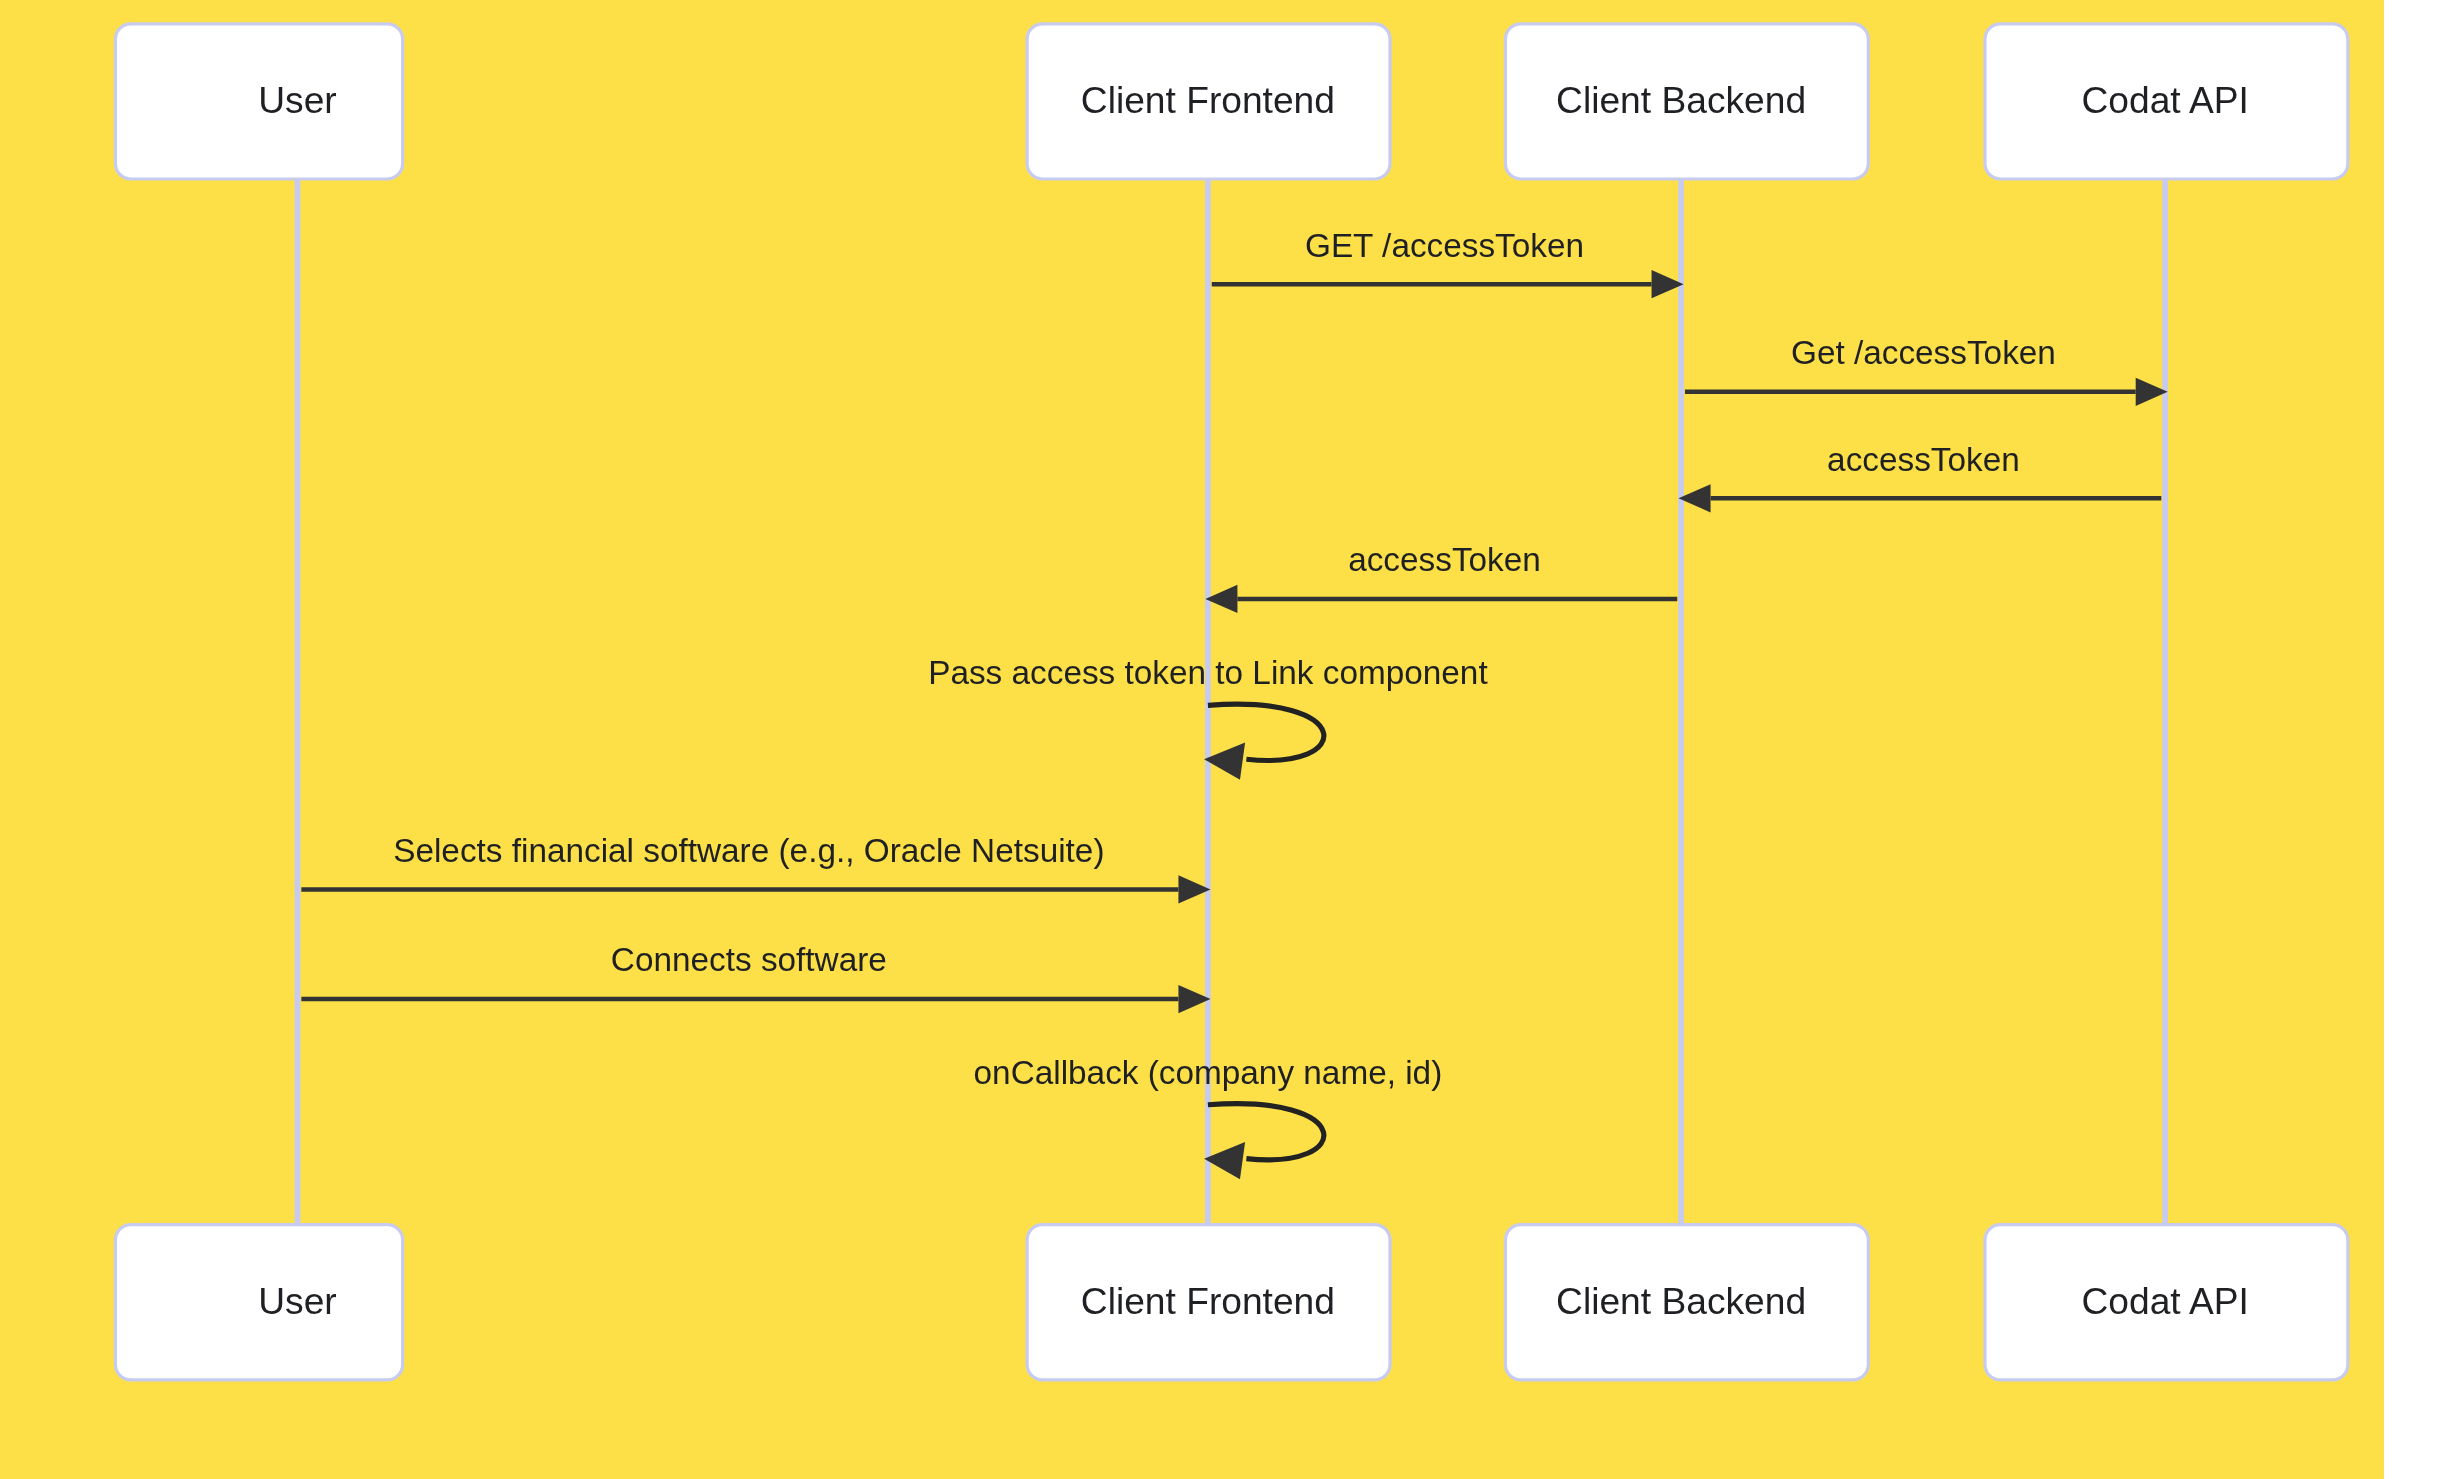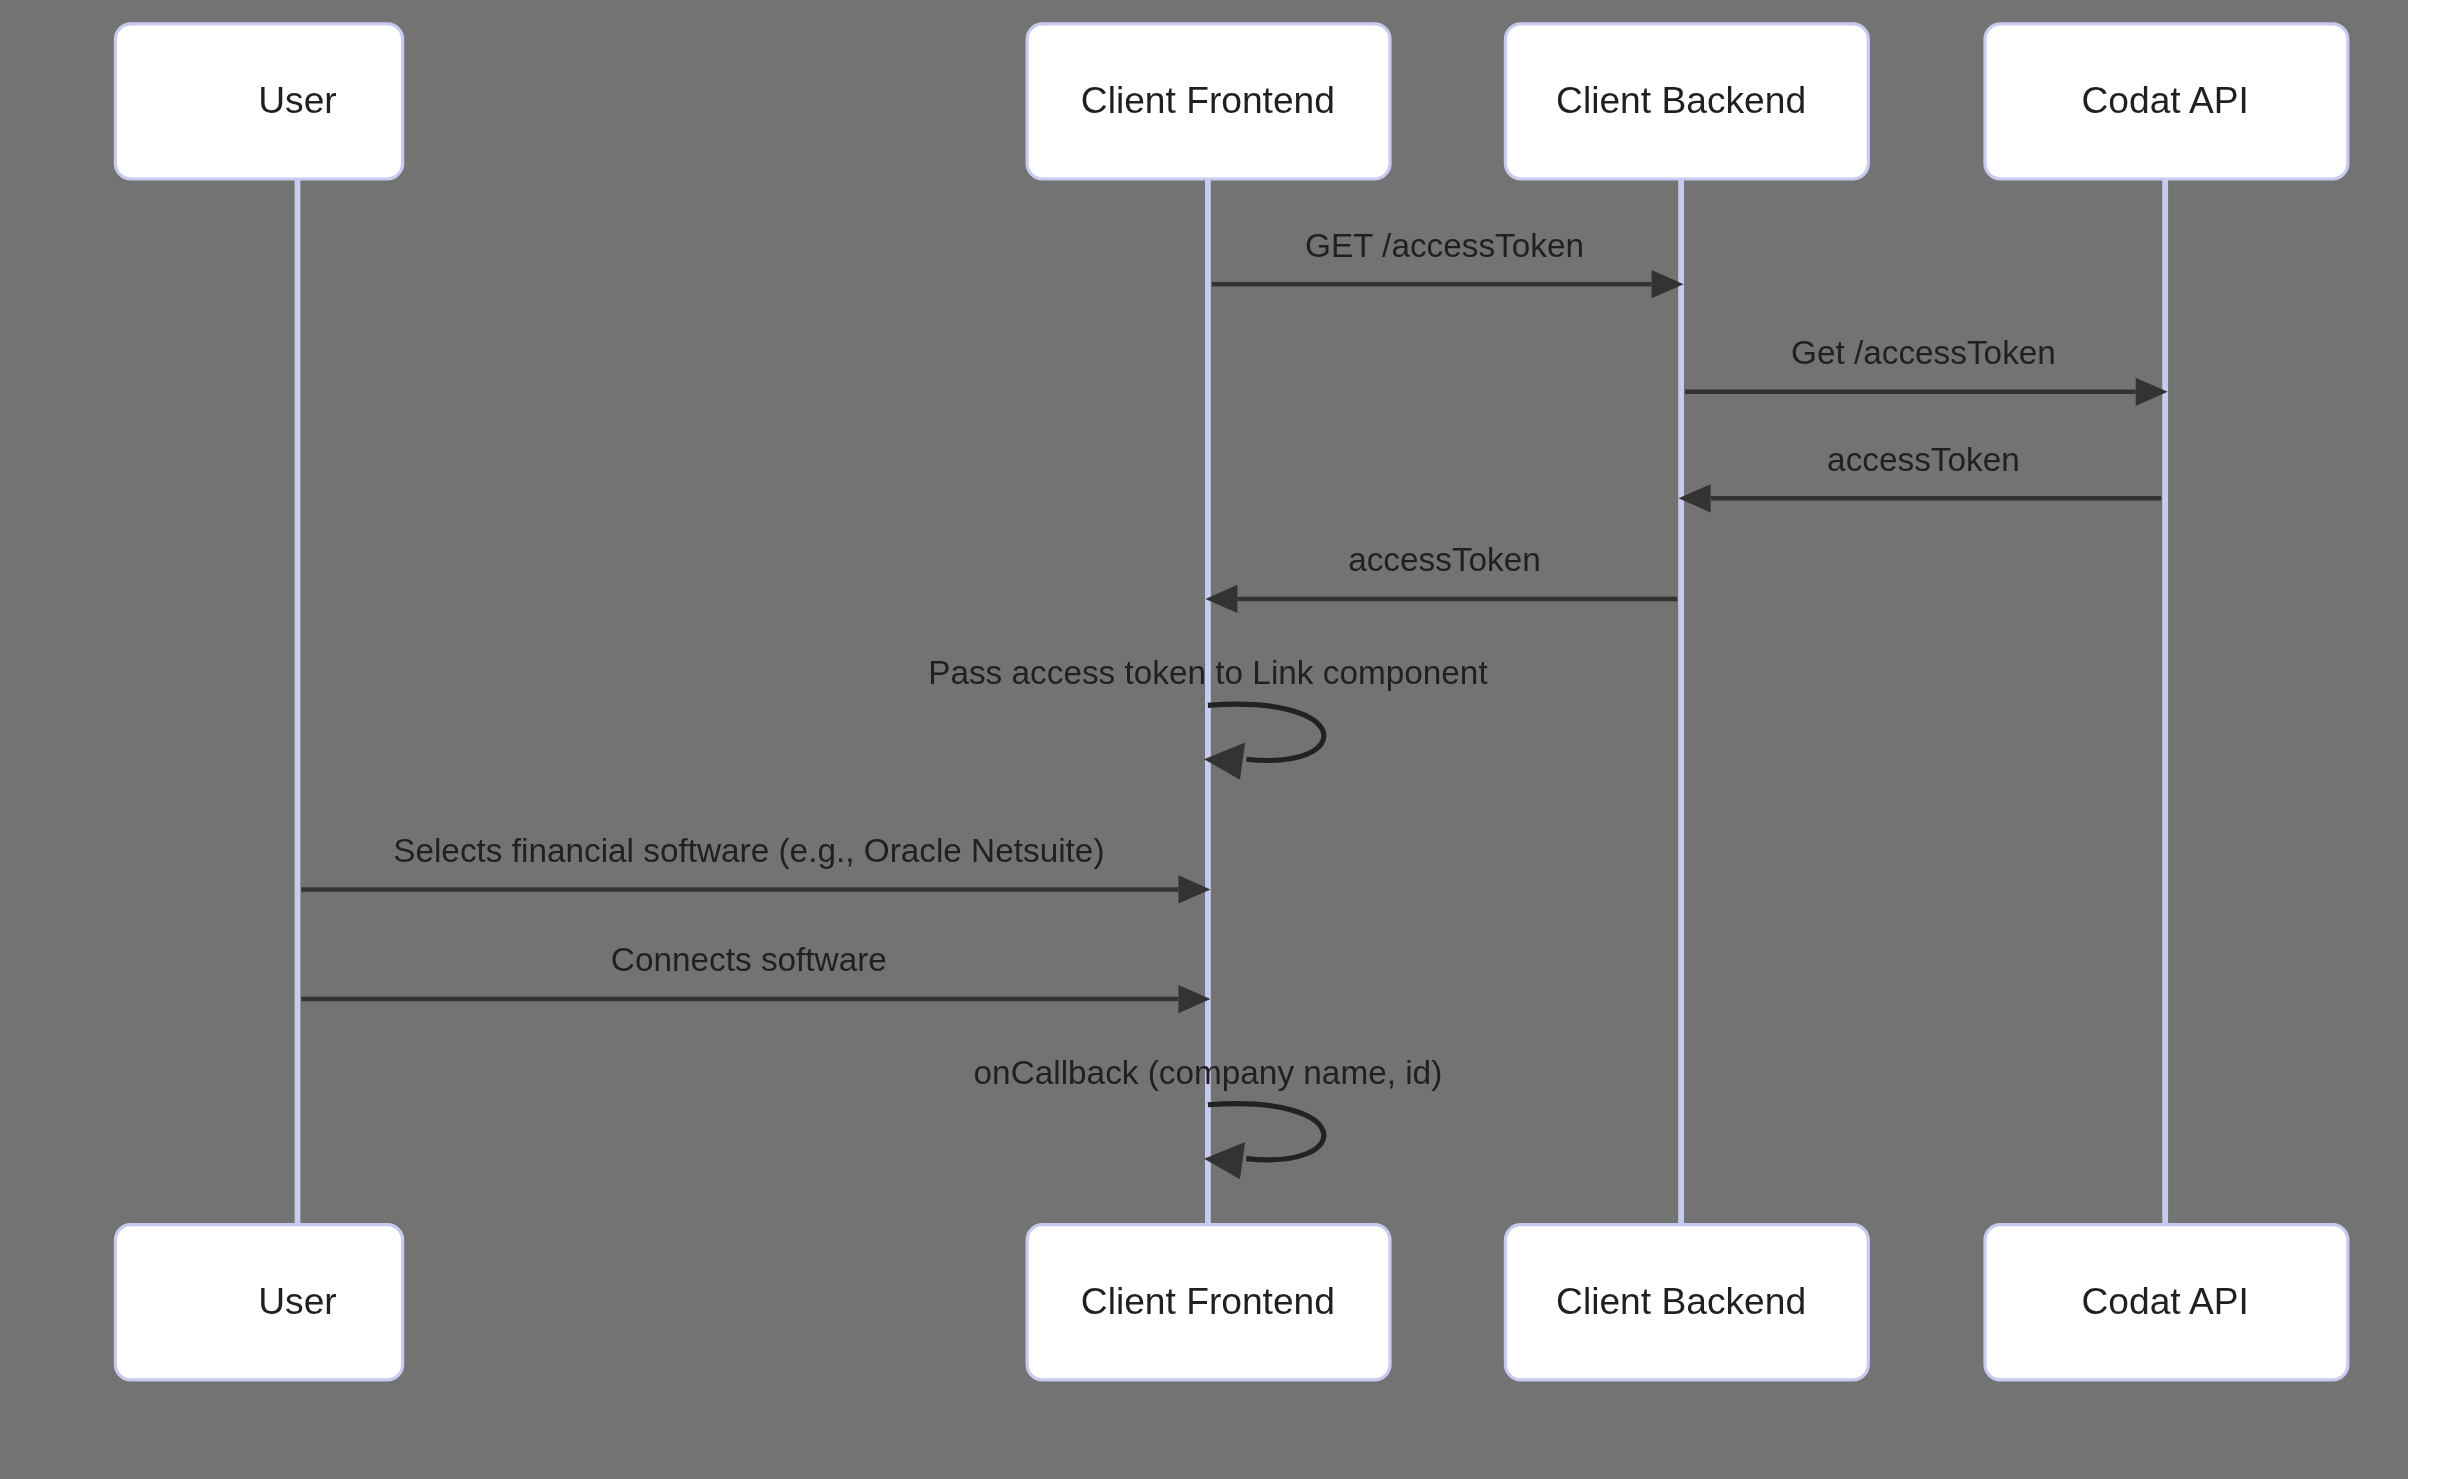--- a/index.html
+++ b/index.html
@@ -8,23 +8,22 @@
     padding: 0;
     background: #ffffff;
   }
   body {
     font-family: "Liberation Sans", sans-serif;
   }
   #diagram-root {
     position: relative;
     width: 2384px;
     height: 1480px;
-    background: #737373;
+    background: #fde047;
     overflow: hidden;
-    padding-left: 24px;
   }
   svg#seq-svg {
     position: absolute;
     left: 0;
     top: 0;
     width: 2462px;
     height: 1480px;
     display: block;
   }
   .actor-box {

